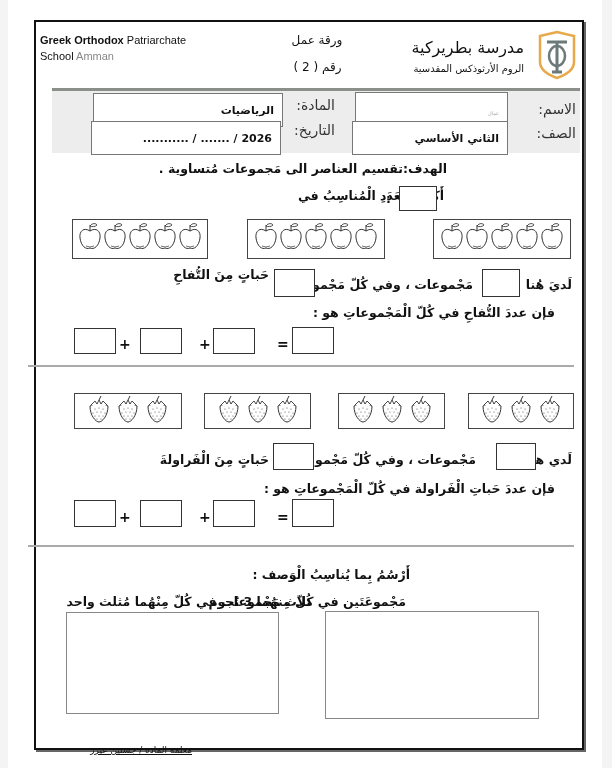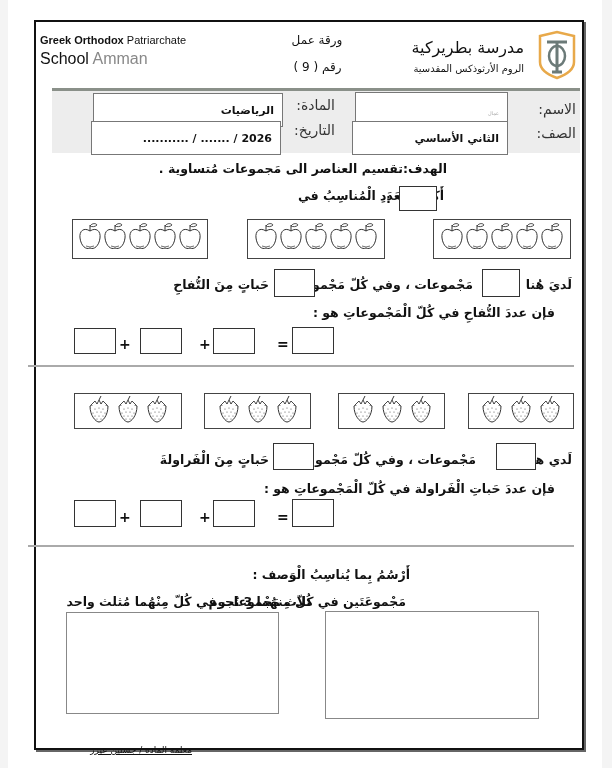--- a/index.html
+++ b/index.html
@@ -12,21 +12,21 @@
   }
   .frame {
     position:absolute; left:26px; top:20px; width:550px; height:730px;
     border:2px solid #111; box-shadow:2px 2px 0 #666; box-sizing:border-box;
   }
   .abs { position:absolute; }
   .ar { direction:rtl; font-family:"DejaVu Sans", sans-serif; }
   
   .hdr-en1 { left:40px; top:34px; font-size:11px; font-family:"Liberation Sans", sans-serif; }
   .hdr-en1 b { font-weight:bold; }
-  .hdr-en2 { left:40px; top:50px; font-size:16px; font-family:"Liberation Sans", sans-serif; }
+  .hdr-en2 { left:40px; top:50px; font-size:11px; font-family:"Liberation Sans", sans-serif; }
   .hdr-en2 .grey { color:#888; }
   .hdr-title { left:282px; top:33px; width:70px; text-align:center; font-size:12px; }
   .hdr-num { left:270px; top:60px; width:95px; text-align:center; font-size:12px; }
   .hdr-ar1 { right:88px; top:38px; font-size:16px; }
   .hdr-ar2 { right:88px; top:63px; font-size:10px; }
   .logo { left:537px; top:30px; width:40px; height:50px; }
   .hr-grey { left:52px; top:88px; width:528px; height:3px; background:#8a9089; }
   
   .info { left:52px; top:91px; width:528px; height:62px; background:#ededed; }
   .field-box { background:#fff; border:1px solid #777; box-sizing:border-box; font-weight:bold; font-size:11px; padding:16px 8px; display:flex; align-items:center; }
@@ -43,21 +43,21 @@
 </head>
 <body>
 
 <div class="page">
   <div class="frame abs"></div>
 </div>
 
 <div class="abs hdr-en1"><b>Greek Orthodox</b><span> Patriarchate</span></div>
 <div class="abs hdr-en2"><span>School</span><span class="grey"> Amman</span></div>
 <div class="abs ar hdr-title">ورقة عمل</div>
-<div class="abs ar hdr-num">رقم ( 9 )</div>
+<div class="abs ar hdr-num">رقم ( 2 )</div>
 <div class="abs ar hdr-ar1">مدرسة بطريركية</div>
 <div class="abs ar hdr-ar2">الروم الأرثوذكس المقدسية</div>
 <svg class="abs logo" viewBox="0 0 40 50">
   <path d="M3 6 L20 2 L37 6 L37 32 Q37 42 20 48 Q3 42 3 32 Z" fill="#fff" stroke="#e8a94a" stroke-width="2.5"></path>
   <path d="M10 12 L30 12 M20 12 L20 42 M15 42 L25 42" stroke="#6b7a78" stroke-width="3" fill="none"></path>
   <ellipse cx="20" cy="26" rx="8" ry="10" stroke="#6b7a78" stroke-width="2.5" fill="none"></ellipse>
 </svg>
 <div class="abs hr-grey"></div>
 
 <div class="abs info"></div>
@@ -173,21 +173,21 @@
         <path d="M12 9 L12 3" stroke="#333" stroke-width="1"></path>
         <path d="M12 4 C14 1 18 1 19 3 C17 5 14 5 12 4 Z" fill="#fff" stroke="#333" stroke-width="0.9"></path>
         <path d="M8 24 Q12 26 16 24" stroke="#333" stroke-width="0.7" fill="none"></path>
       </svg></span>
   </div>
 
 <div class="abs ar t" style="right:40px;top:277px;">لَديَ هُنا</div>
 <div class="abs sq" style="left:482px;top:269px;width:38px;height:28px;"></div>
 <div class="abs ar t" style="right:139px;top:277px;">مَجْموعات ، وفي كُلّ مَجْموعَةٍ بها</div>
 <div class="abs sq" style="left:274px;top:269px;width:41px;height:28px;"></div>
-<div class="abs ar t" style="right:343px;top:277px;text-align:right;">حَباتٍ مِنَ التُّفاحِ</div>
+<div class="abs ar t" style="right:343px;top:267px;text-align:right;">حَباتٍ مِنَ التُّفاحِ</div>
 <div class="abs ar t" style="right:57px;top:305px;">فإن عددَ التُّفاحِ في كُلّ الْمَجْموعاتِ هو :</div>
 
 <div class="abs sq" style="left:74px;top:328px;width:42px;height:26px;"></div>
 <div class="abs op" style="left:119px;top:336px;">+</div>
 <div class="abs sq" style="left:140px;top:328px;width:42px;height:26px;"></div>
 <div class="abs op" style="left:199px;top:336px;">+</div>
 <div class="abs sq" style="left:213px;top:328px;width:42px;height:26px;"></div>
 <div class="abs op" style="left:277px;top:336px;">=</div>
 <div class="abs sq" style="left:292px;top:327px;width:42px;height:27px;"></div>
 

